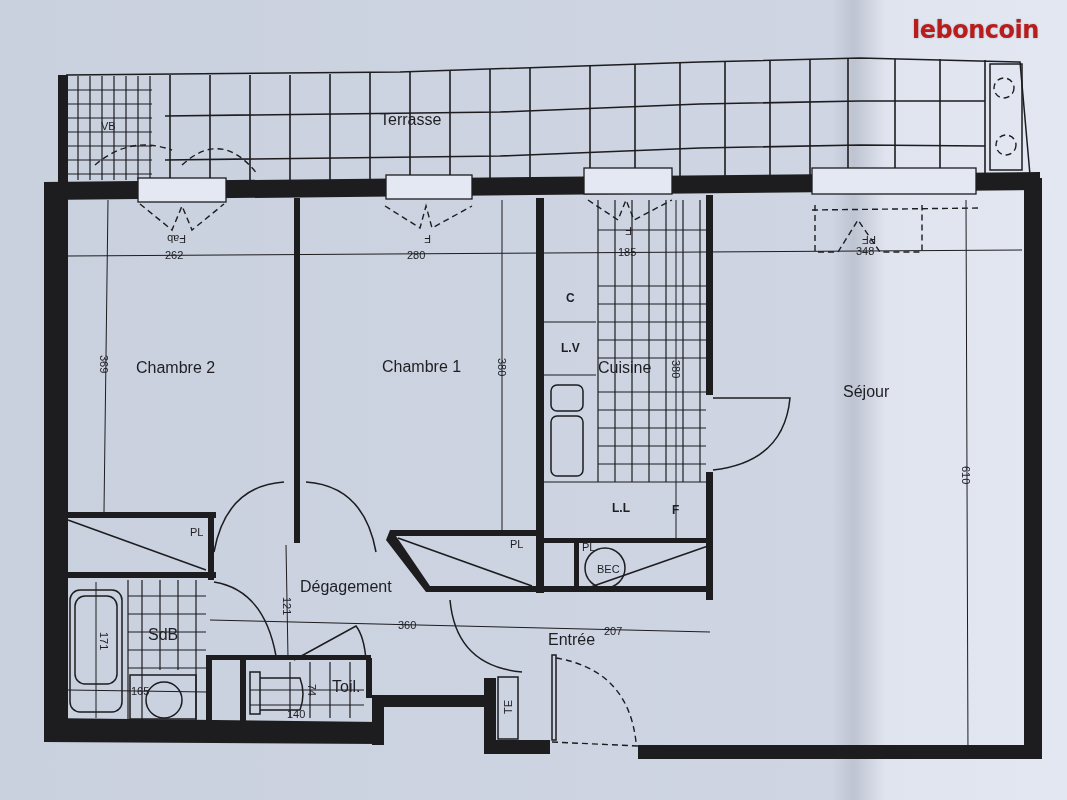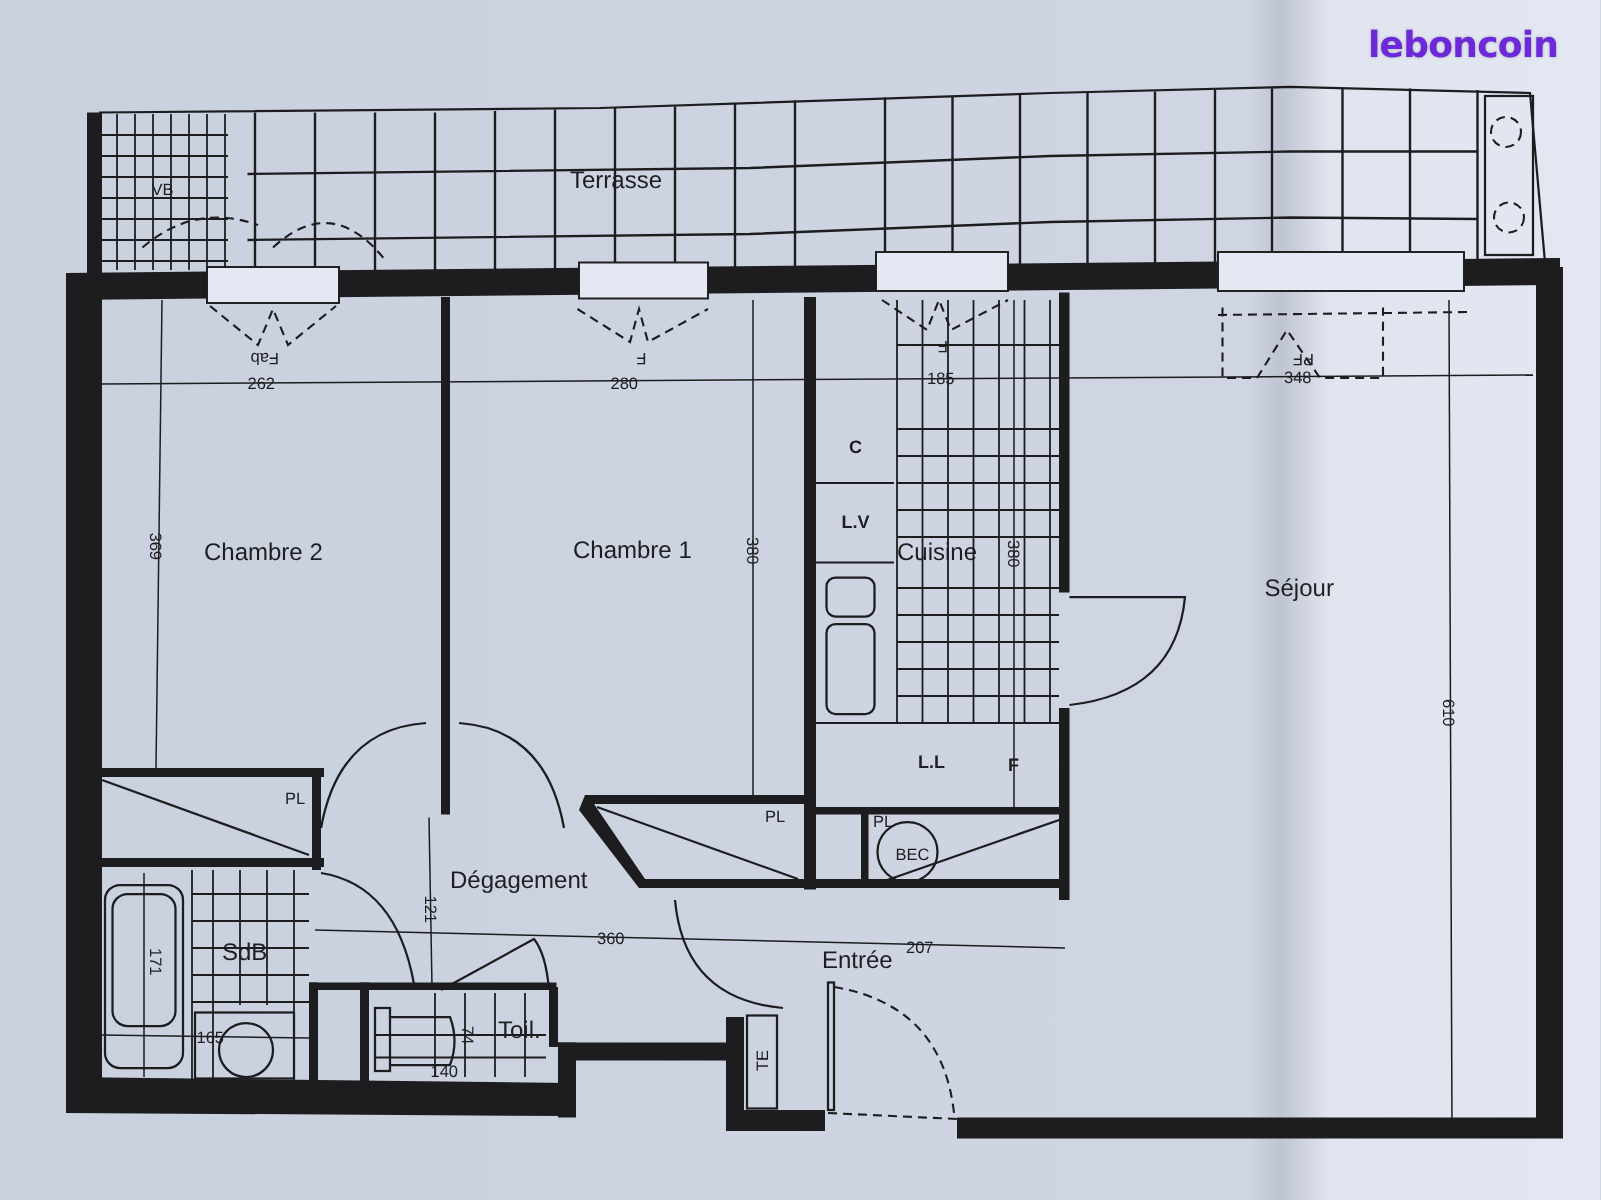--- a/index.html
+++ b/index.html
@@ -1,18 +1,18 @@
 <!DOCTYPE html>
 <html><head>
 <meta charset="utf-8">
 <style>
   html, body { margin:0; padding:0; }
   body { width:1067px; height:800px; overflow:hidden; background:#c9d0de; font-family:"Liberation Sans", sans-serif; position:relative; }
   #paper { position:absolute; left:0; top:0; width:1067px; height:800px; }
-  .wm { position:absolute; left:912px; top:16px; color:#6d28d9; font-family:"DejaVu Sans", sans-serif; font-size:24px; font-weight:bold; letter-spacing:-0.5px; text-shadow:0 0 2px rgba(0,0,0,0.25); }
+  .wm { position:absolute; left:912px; top:16px; color:#b91c1c; font-family:"DejaVu Sans", sans-serif; font-size:24px; font-weight:bold; letter-spacing:-0.5px; text-shadow:0 0 2px rgba(0,0,0,0.25); }
   svg text { font-family:"Liberation Sans", sans-serif; fill:#1e1e22; }
   .room { font-size:16px; }
   .dim { font-size:11px; }
   .small { font-size:12px; font-weight:bold; }
   .wall { fill:#1d1d1f; }
   .thin { stroke:#1d1d1f; stroke-width:1.5; fill:none; }
   .grid { stroke:#1d1d1f; stroke-width:1.6; }
   .dash { stroke:#1d1d1f; stroke-width:1.4; fill:none; stroke-dasharray:6 4; }
 </style>
 </head>

